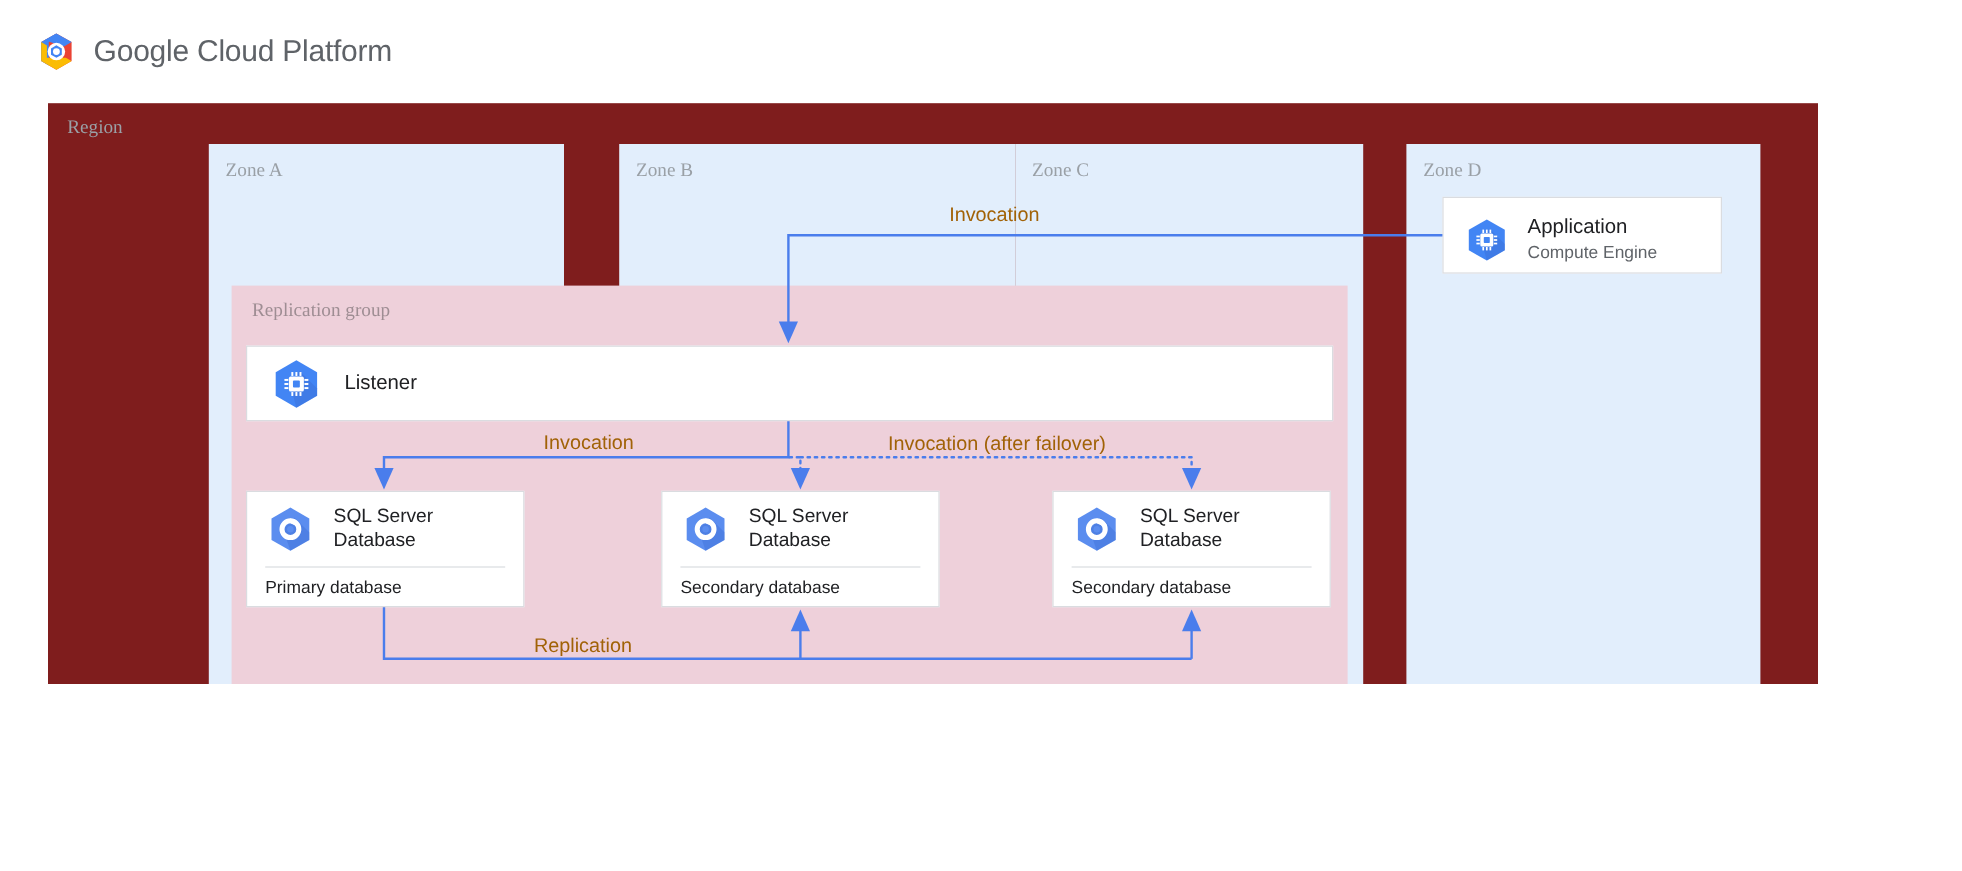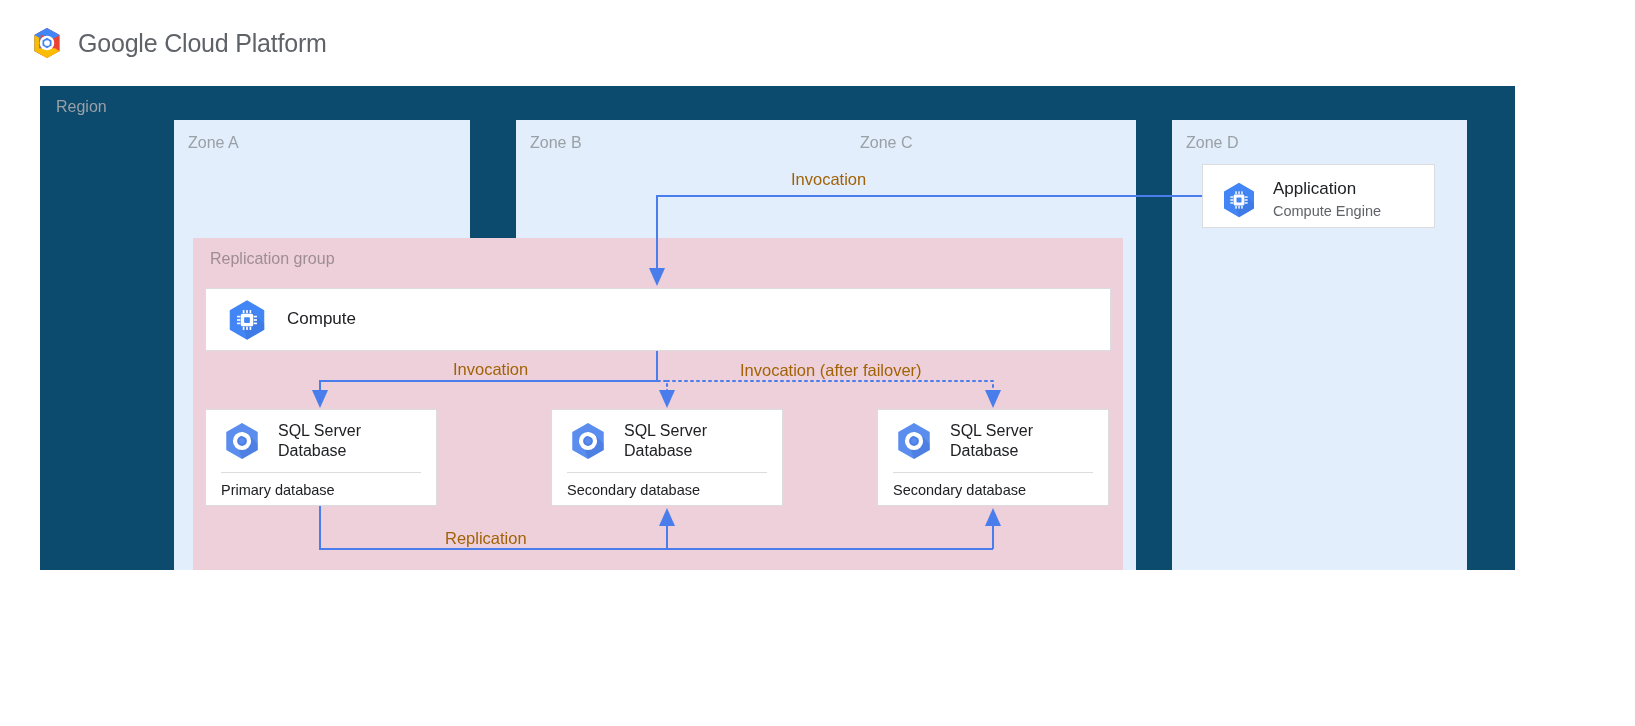--- a/index.html
+++ b/index.html
@@ -37,21 +37,22 @@
   }
   .gcp-wordmark .w-bold { color: #5f6368; }
 
   
   .region {
     position: absolute;
     left: 40px;
     top: 86px;
     width: 1475px;
     height: 572px;
-    background: #0c4a6e;
+    background: #7f1d1d;
+    font-family: Liberation Serif, serif;
   }
   .region-label {
     position: absolute;
     left: 16px;
     top: 12px;
     font-size: 16px;
     color: #9aa0a6;
   }
 
   
@@ -271,21 +272,21 @@
           <rect x="26.7" y="31" width="1.7" height="3.4"></rect>
           <rect x="13.6" y="19.6" width="3.4" height="1.7"></rect>
           <rect x="13.6" y="23.15" width="3.4" height="1.7"></rect>
           <rect x="13.6" y="26.7" width="3.4" height="1.7"></rect>
           <rect x="31" y="19.6" width="3.4" height="1.7"></rect>
           <rect x="31" y="23.15" width="3.4" height="1.7"></rect>
           <rect x="31" y="26.7" width="3.4" height="1.7"></rect>
         </g>
       </svg>
       <div class="card-texts">
-        <div class="card-title">Compute</div>
+        <div class="card-title">Listener</div>
       </div>
     </div>
   </div>
 
   <div class="card db-card" id="db-a">
     <div class="db-top">
       <svg class="hexicon" viewBox="0 0 48 48">
         <path d="M24 3.4 L42 13.7 L42 34.3 L24 44.6 L6 34.3 L6 13.7 Z" fill="#5b8def"></path>
         <path d="M24 44.6 L42 34.3 L42 27 L28 13 L17 24 Z" fill="#3b6fd4" opacity="0.4"></path>
         <path d="M24 13.6 A10.4 10.4 0 1 0 24 34.4 A10.4 10.4 0 1 0 24 13.6 Z M24 18.4 A5.6 5.6 0 1 1 24 29.6 A5.6 5.6 0 1 1 24 18.4 Z" fill="#ffffff"></path>

